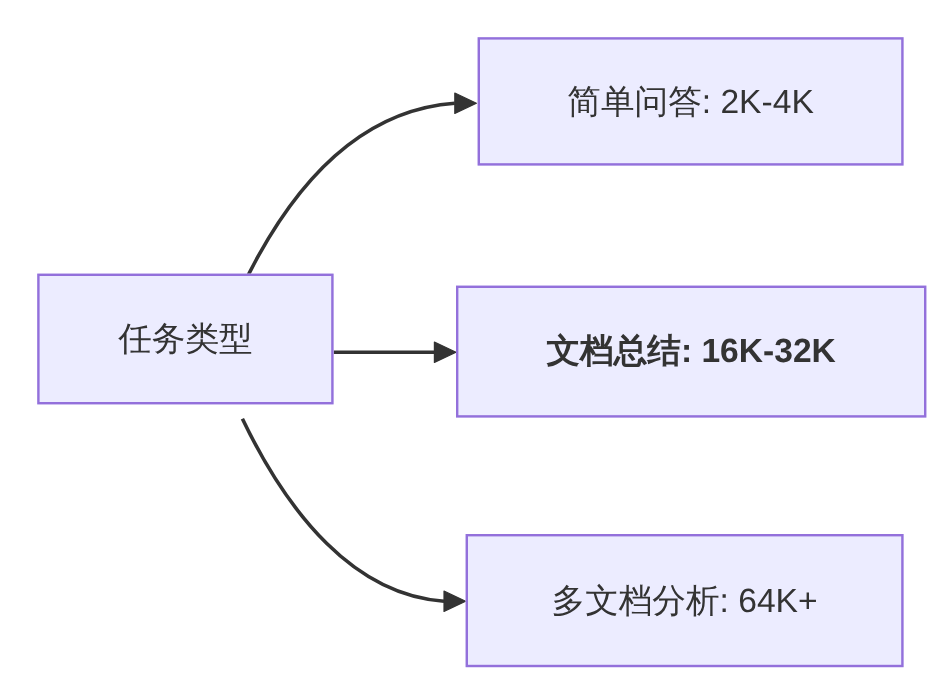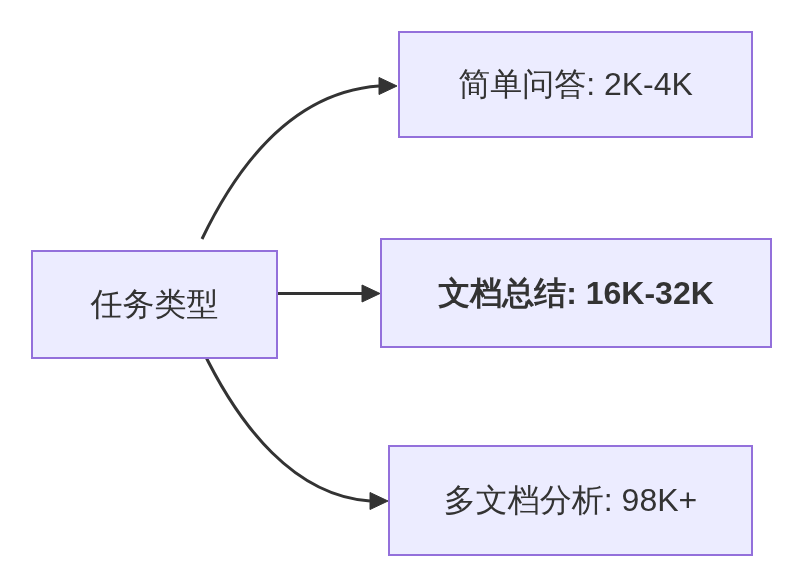--- a/index.html
+++ b/index.html
@@ -37,26 +37,26 @@
     stroke-linejoin: round;
   }
   .node {
     position: absolute;
     display: flex;
     align-items: center;
     justify-content: center;
     background: var(--node-fill);
     border: 2px solid var(--node-border);
     color: var(--text);
-    font-size: 32px;
+    font-size: 28px;
     line-height: 1.2;
     text-align: center;
     white-space: nowrap;
   }
-  .node-root { left: 31px;  top: 250px; width: 247px; height: 109px; }
+  .node-root { left: 31px;  top: 228px; width: 247px; height: 109px; }
   .node-qa   { left: 398px; top: 31px;  width: 355px; height: 107px; }
   .node-doc  { left: 380px; top: 238px; width: 392px; height: 110px; font-weight: bold; }
   .node-multi{ left: 388px; top: 445px; width: 365px; height: 111px; }
 </style>
 </head>
 <body>
 
 <div class="canvas">
 
   <svg class="edges" viewBox="0 0 787 572">
@@ -83,16 +83,16 @@
 
   <div class="node node-qa">
     <span>简单问答: 2K-4K</span>
   </div>
 
   <div class="node node-doc">
     <span>文档总结: 16K-32K</span>
   </div>
 
   <div class="node node-multi">
-    <span>多文档分析: 98K+</span>
+    <span>多文档分析: 64K+</span>
   </div>
 
 </div>
 
 </body></html>

